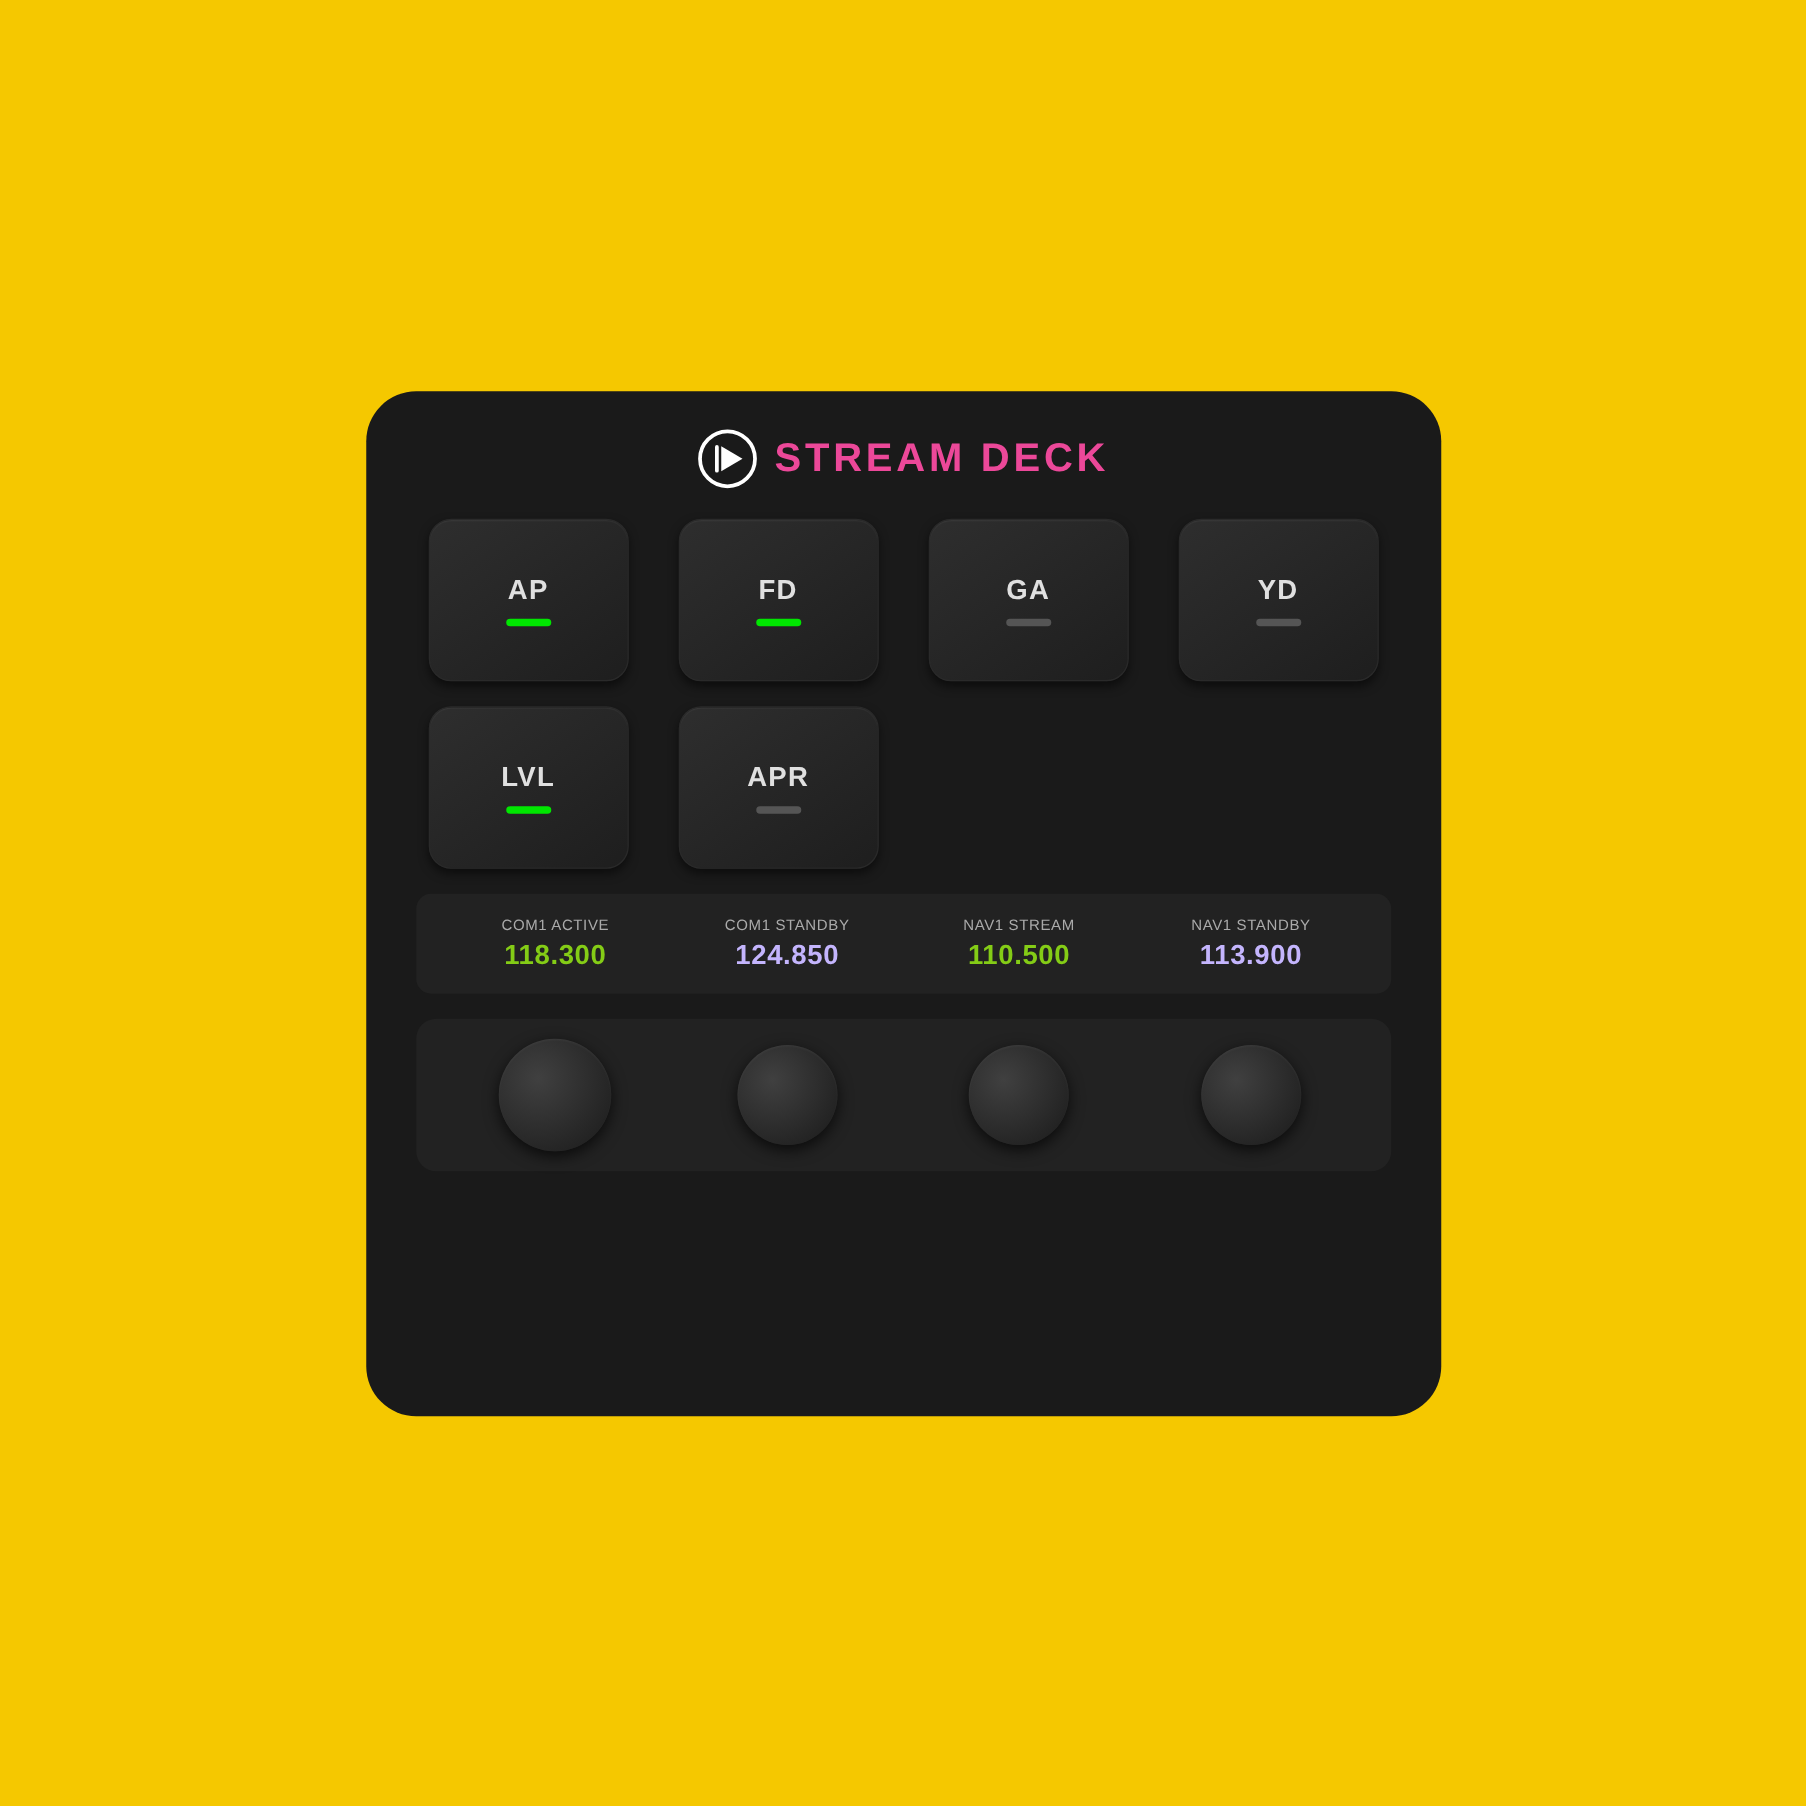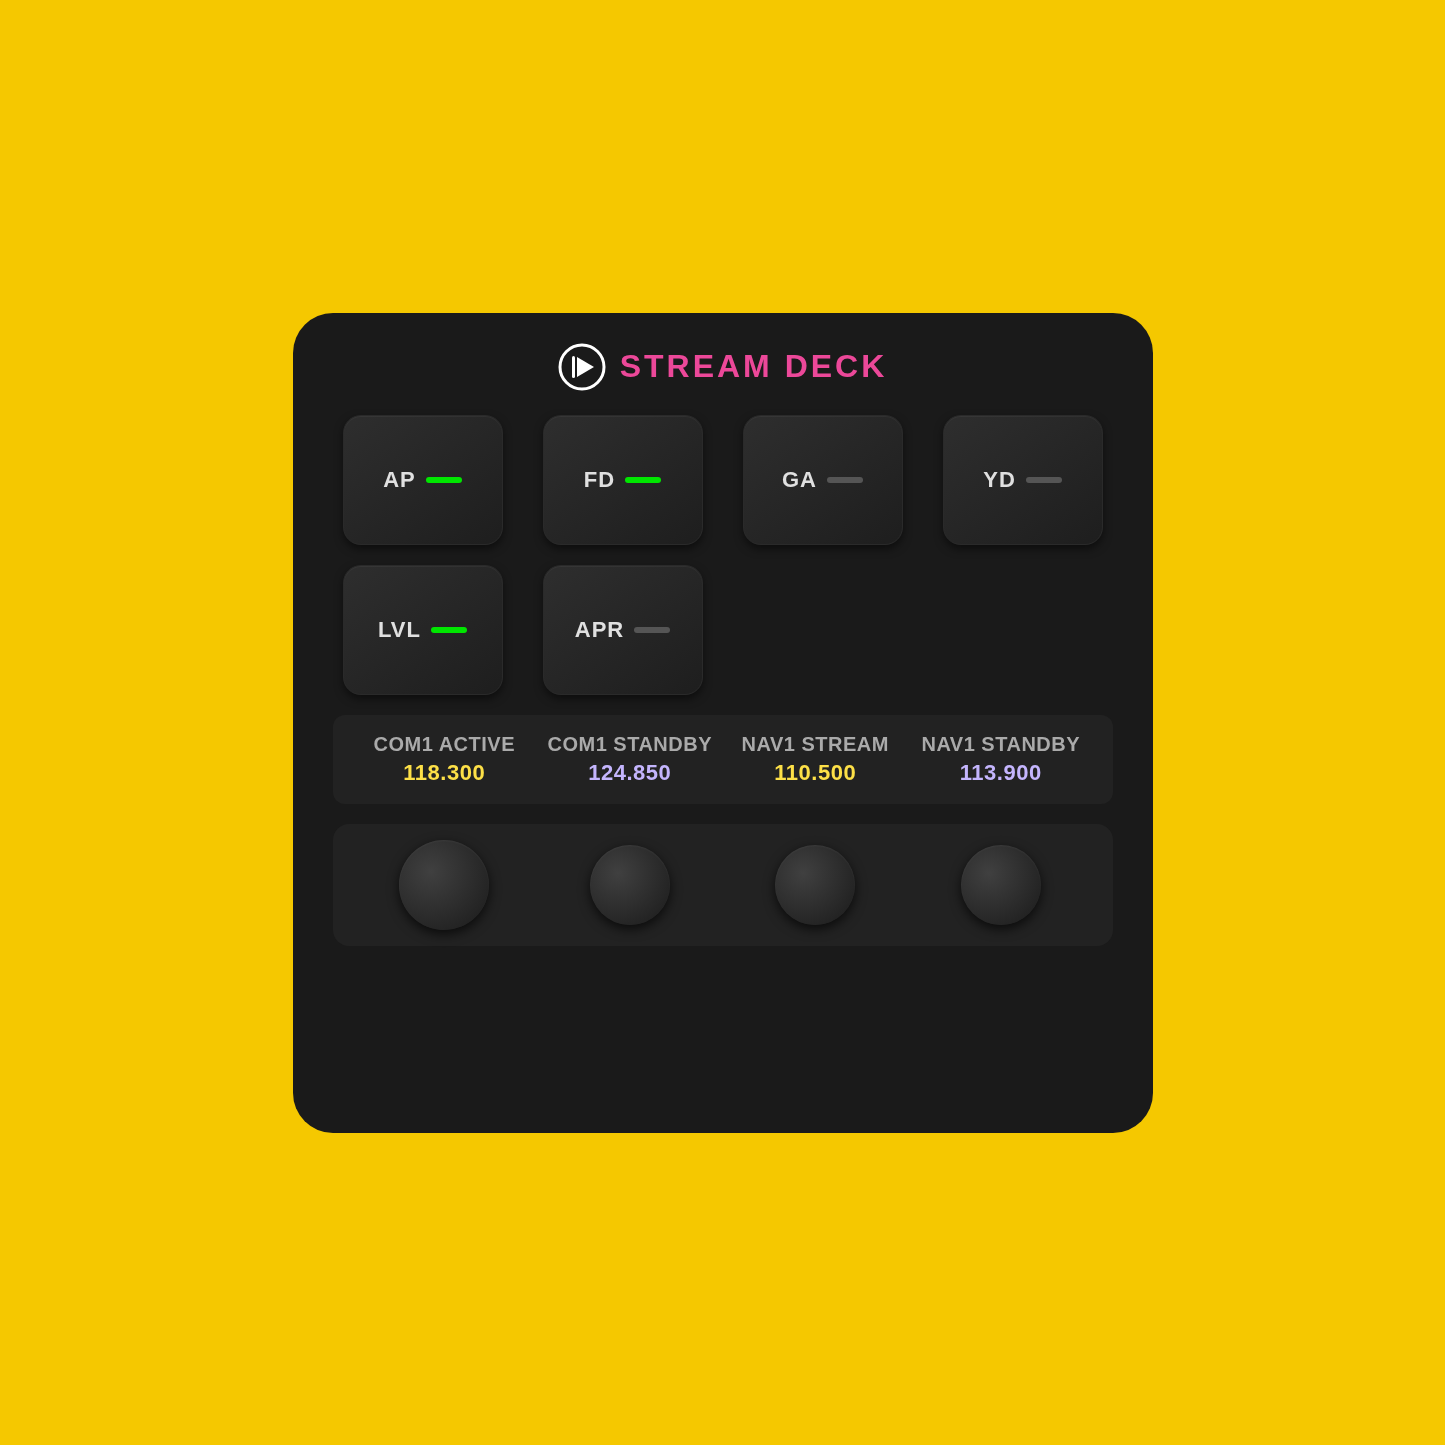--- a/index.html
+++ b/index.html
@@ -51,20 +51,21 @@
       gap: 20px;
       width: 100%;
     }
 
     .btn-key {
       background: linear-gradient(145deg, #2e2e2e, #1e1e1e);
       border-radius: 18px;
       width: 160px;
       height: 130px;
       display: flex;
+      flex-direction: column;
       align-items: center;
       justify-content: center;
       gap: 10px;
       cursor: pointer;
       box-shadow: 0 4px 8px rgba(0,0,0,0.5), inset 0 1px 1px rgba(255,255,255,0.05);
       border: 1px solid #2a2a2a;
       justify-self: center;
     }
 
     .btn-label {
@@ -100,33 +101,33 @@
 
     .freq-item {
       display: flex;
       flex-direction: column;
       align-items: center;
       gap: 4px;
     }
 
     .freq-label {
       color: #aaaaaa;
-      font-size: 20px;
-      font-weight: 700;
+      font-size: 12px;
+      font-weight: 400;
       letter-spacing: 0.5px;
     }
 
     .freq-value {
       font-size: 22px;
       font-weight: 600;
       letter-spacing: 0.5px;
     }
 
     .freq-value.active {
-      color: #fde047;
+      color: #84cc16;
     }
 
     .freq-value.standby {
       color: #c4b5fd;
     }
 
     .knobs-panel {
       width: 100%;
       background: #222222;
       border-radius: 16px;

